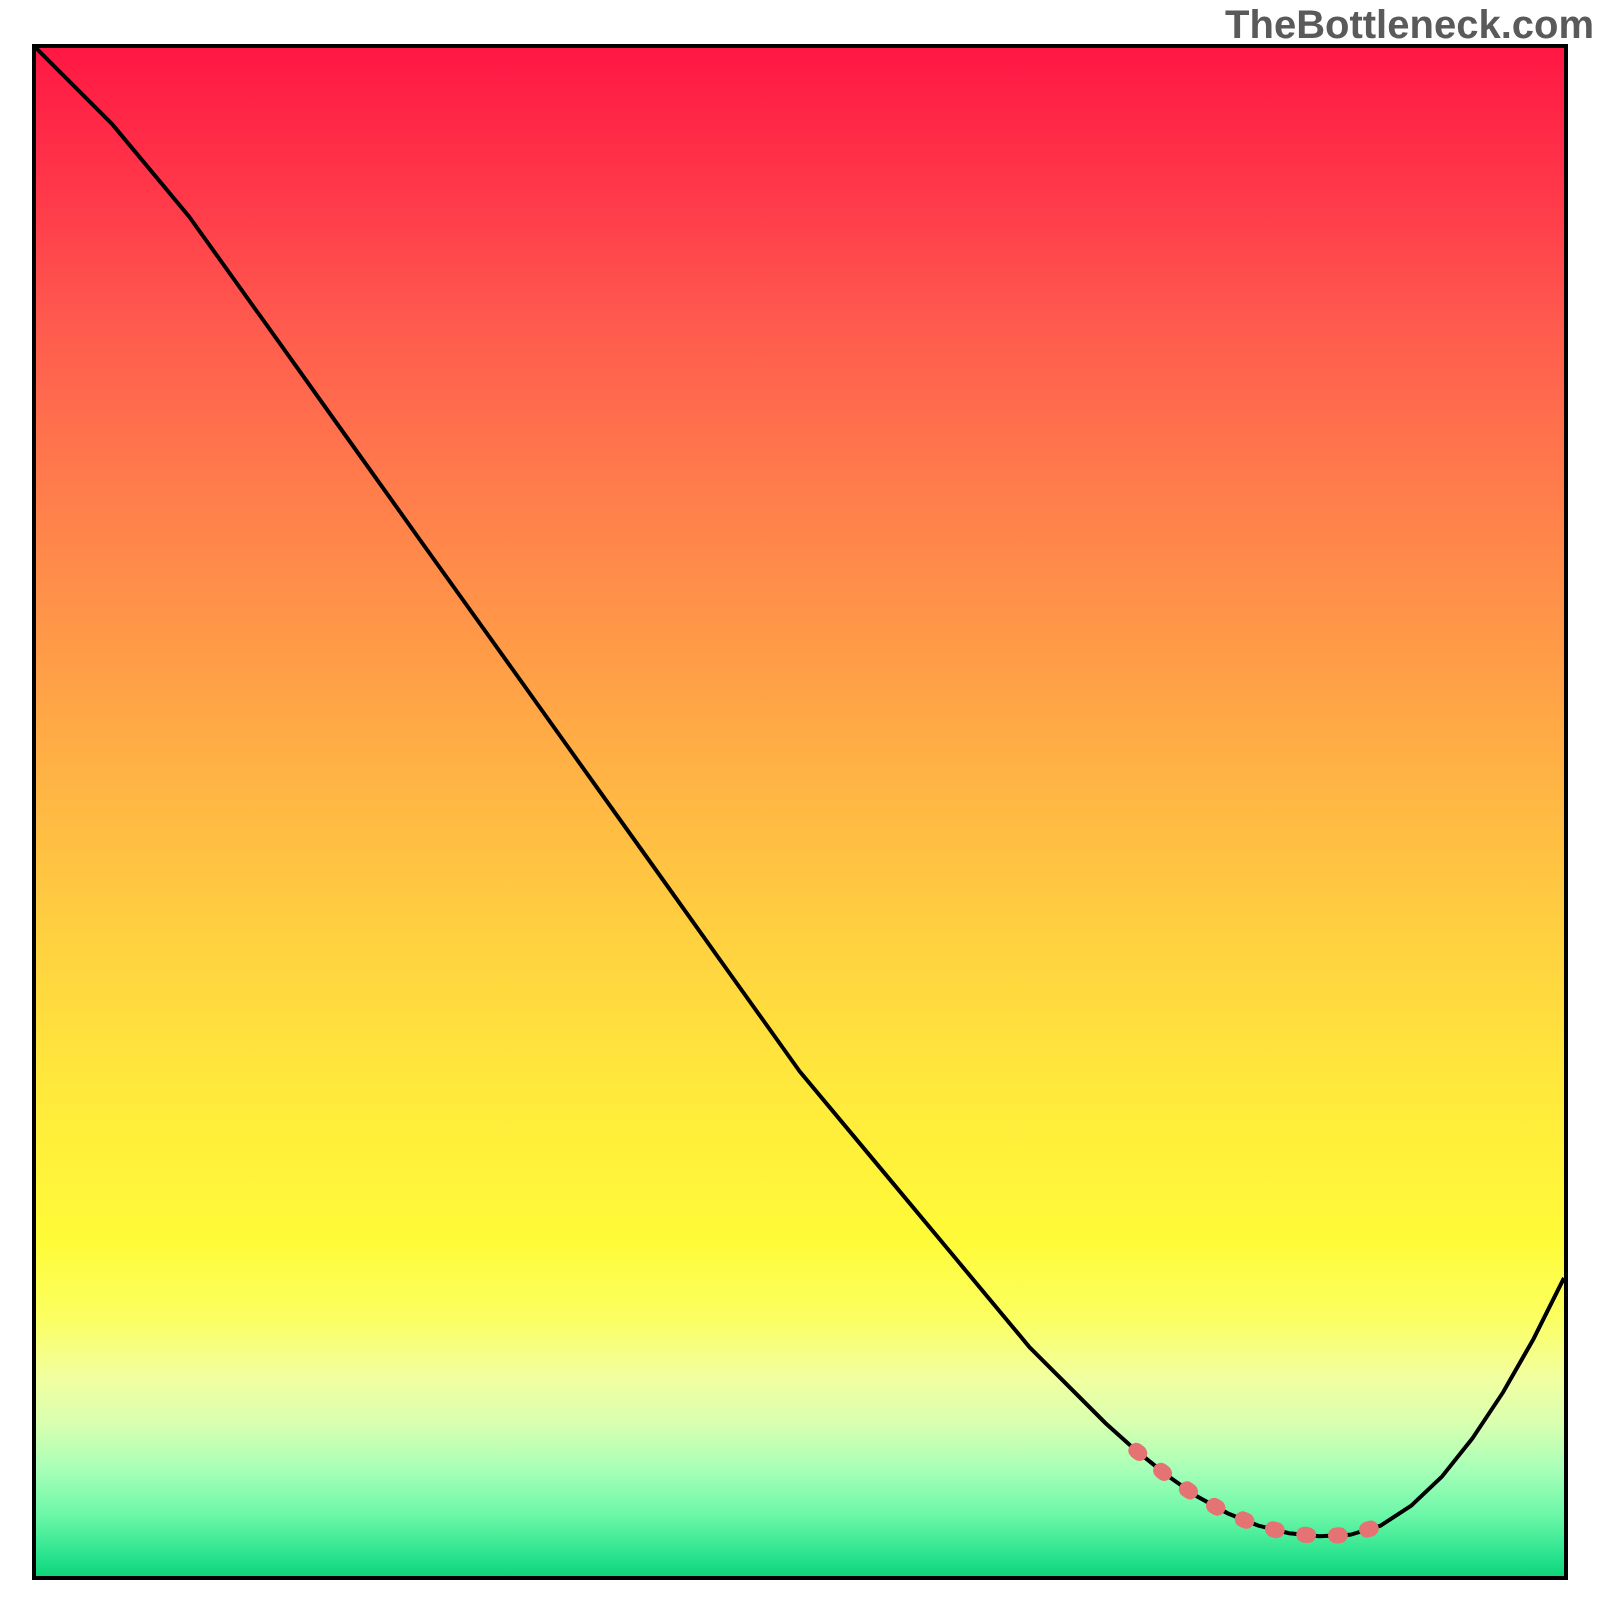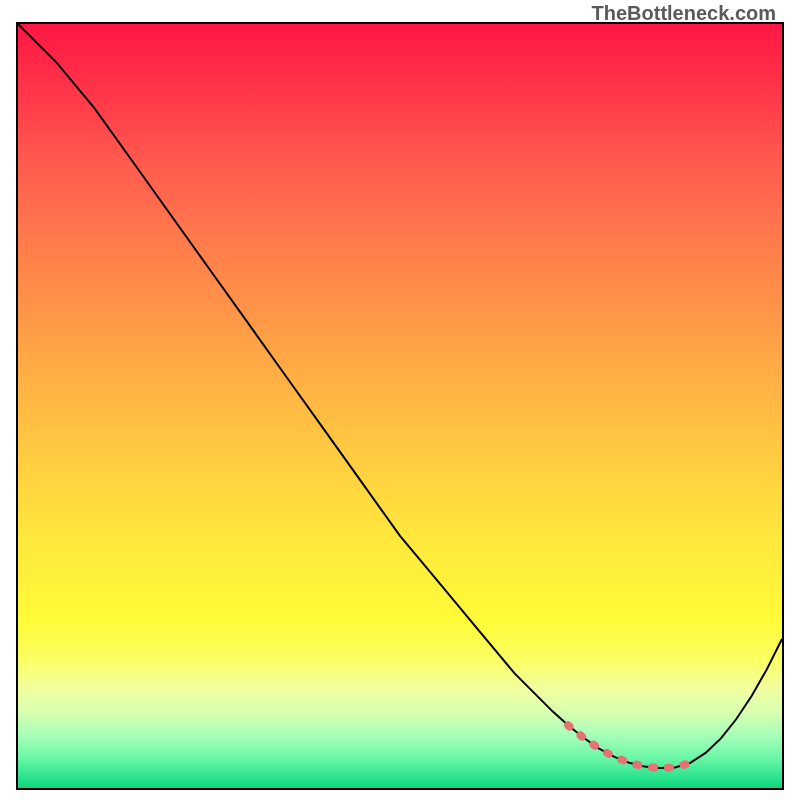--- a/index.html
+++ b/index.html
@@ -6,21 +6,21 @@
 body {
   width: 800px;
   height: 800px;
   background: #fff;
   position: relative;
   font-family: Arial, sans-serif;
 }
 .watermark {
   position: absolute;
   top: 2px;
-  right: 24px;
+  right: 3px;
   font-size: 20px;
   font-weight: bold;
   color: #5a5a5a;
   z-index: 10;
 }
 .chart-area {
   position: absolute;
   left: 16px;
   top: 22px;
   width: 768px;

